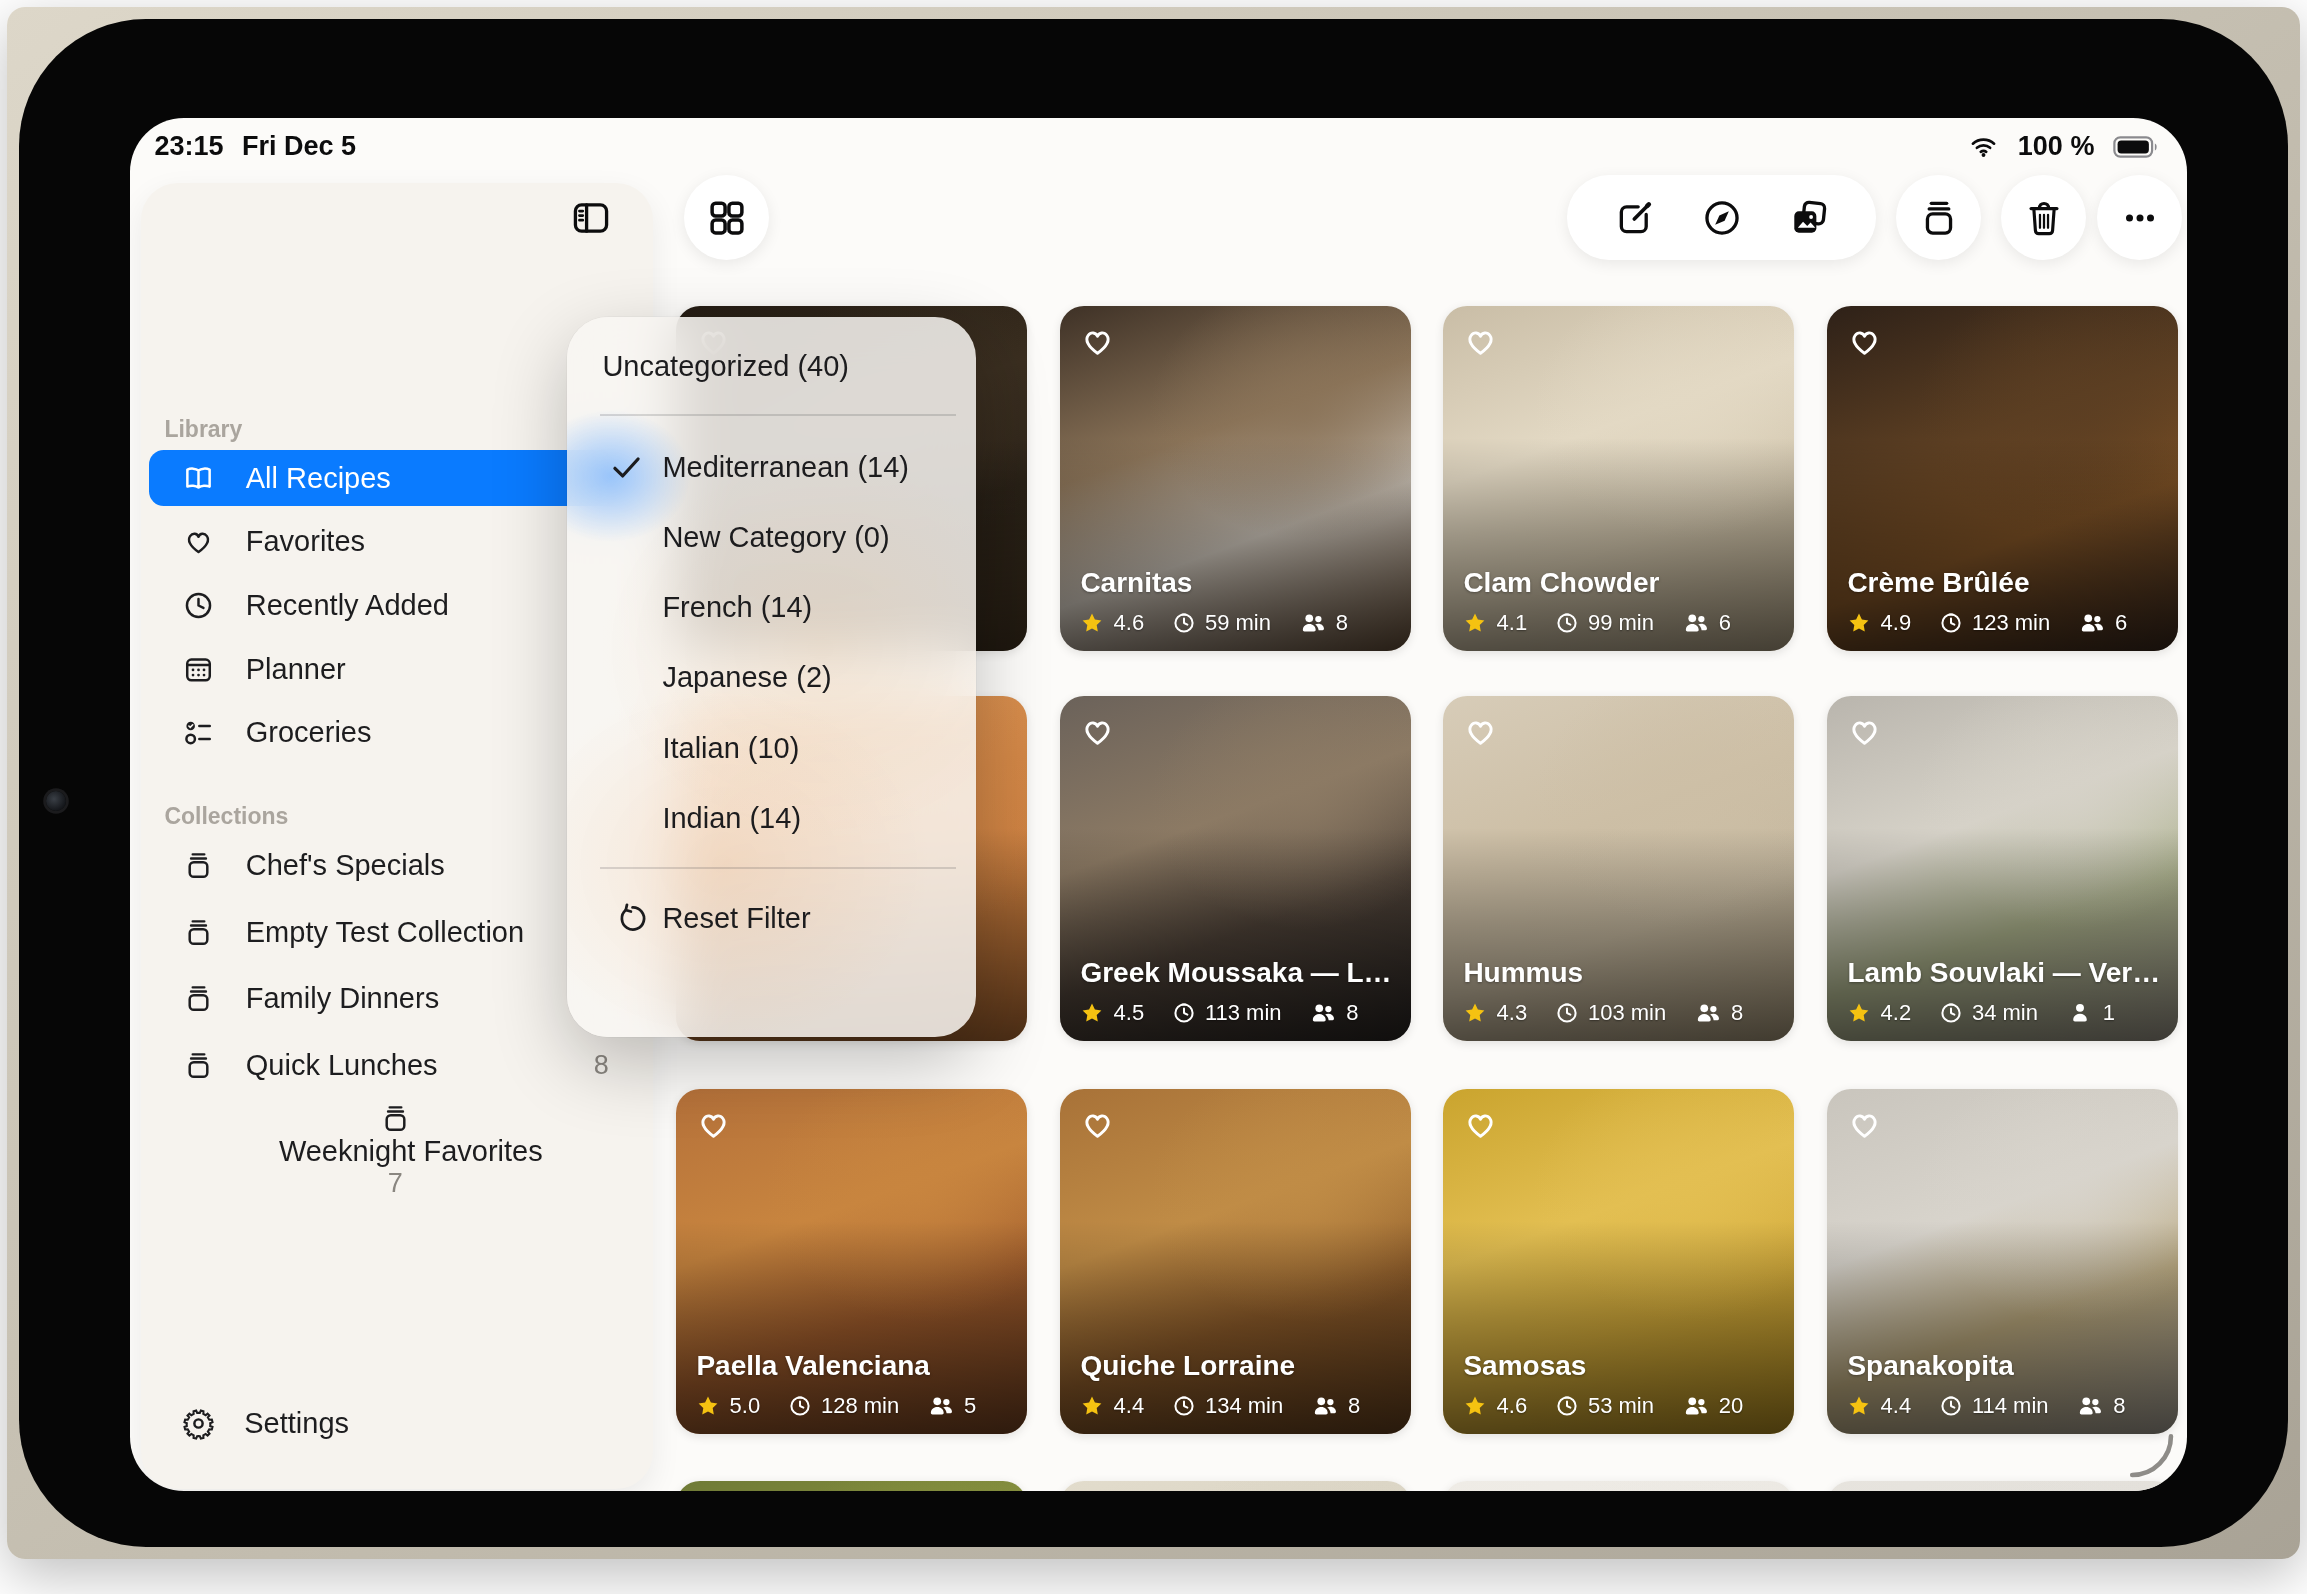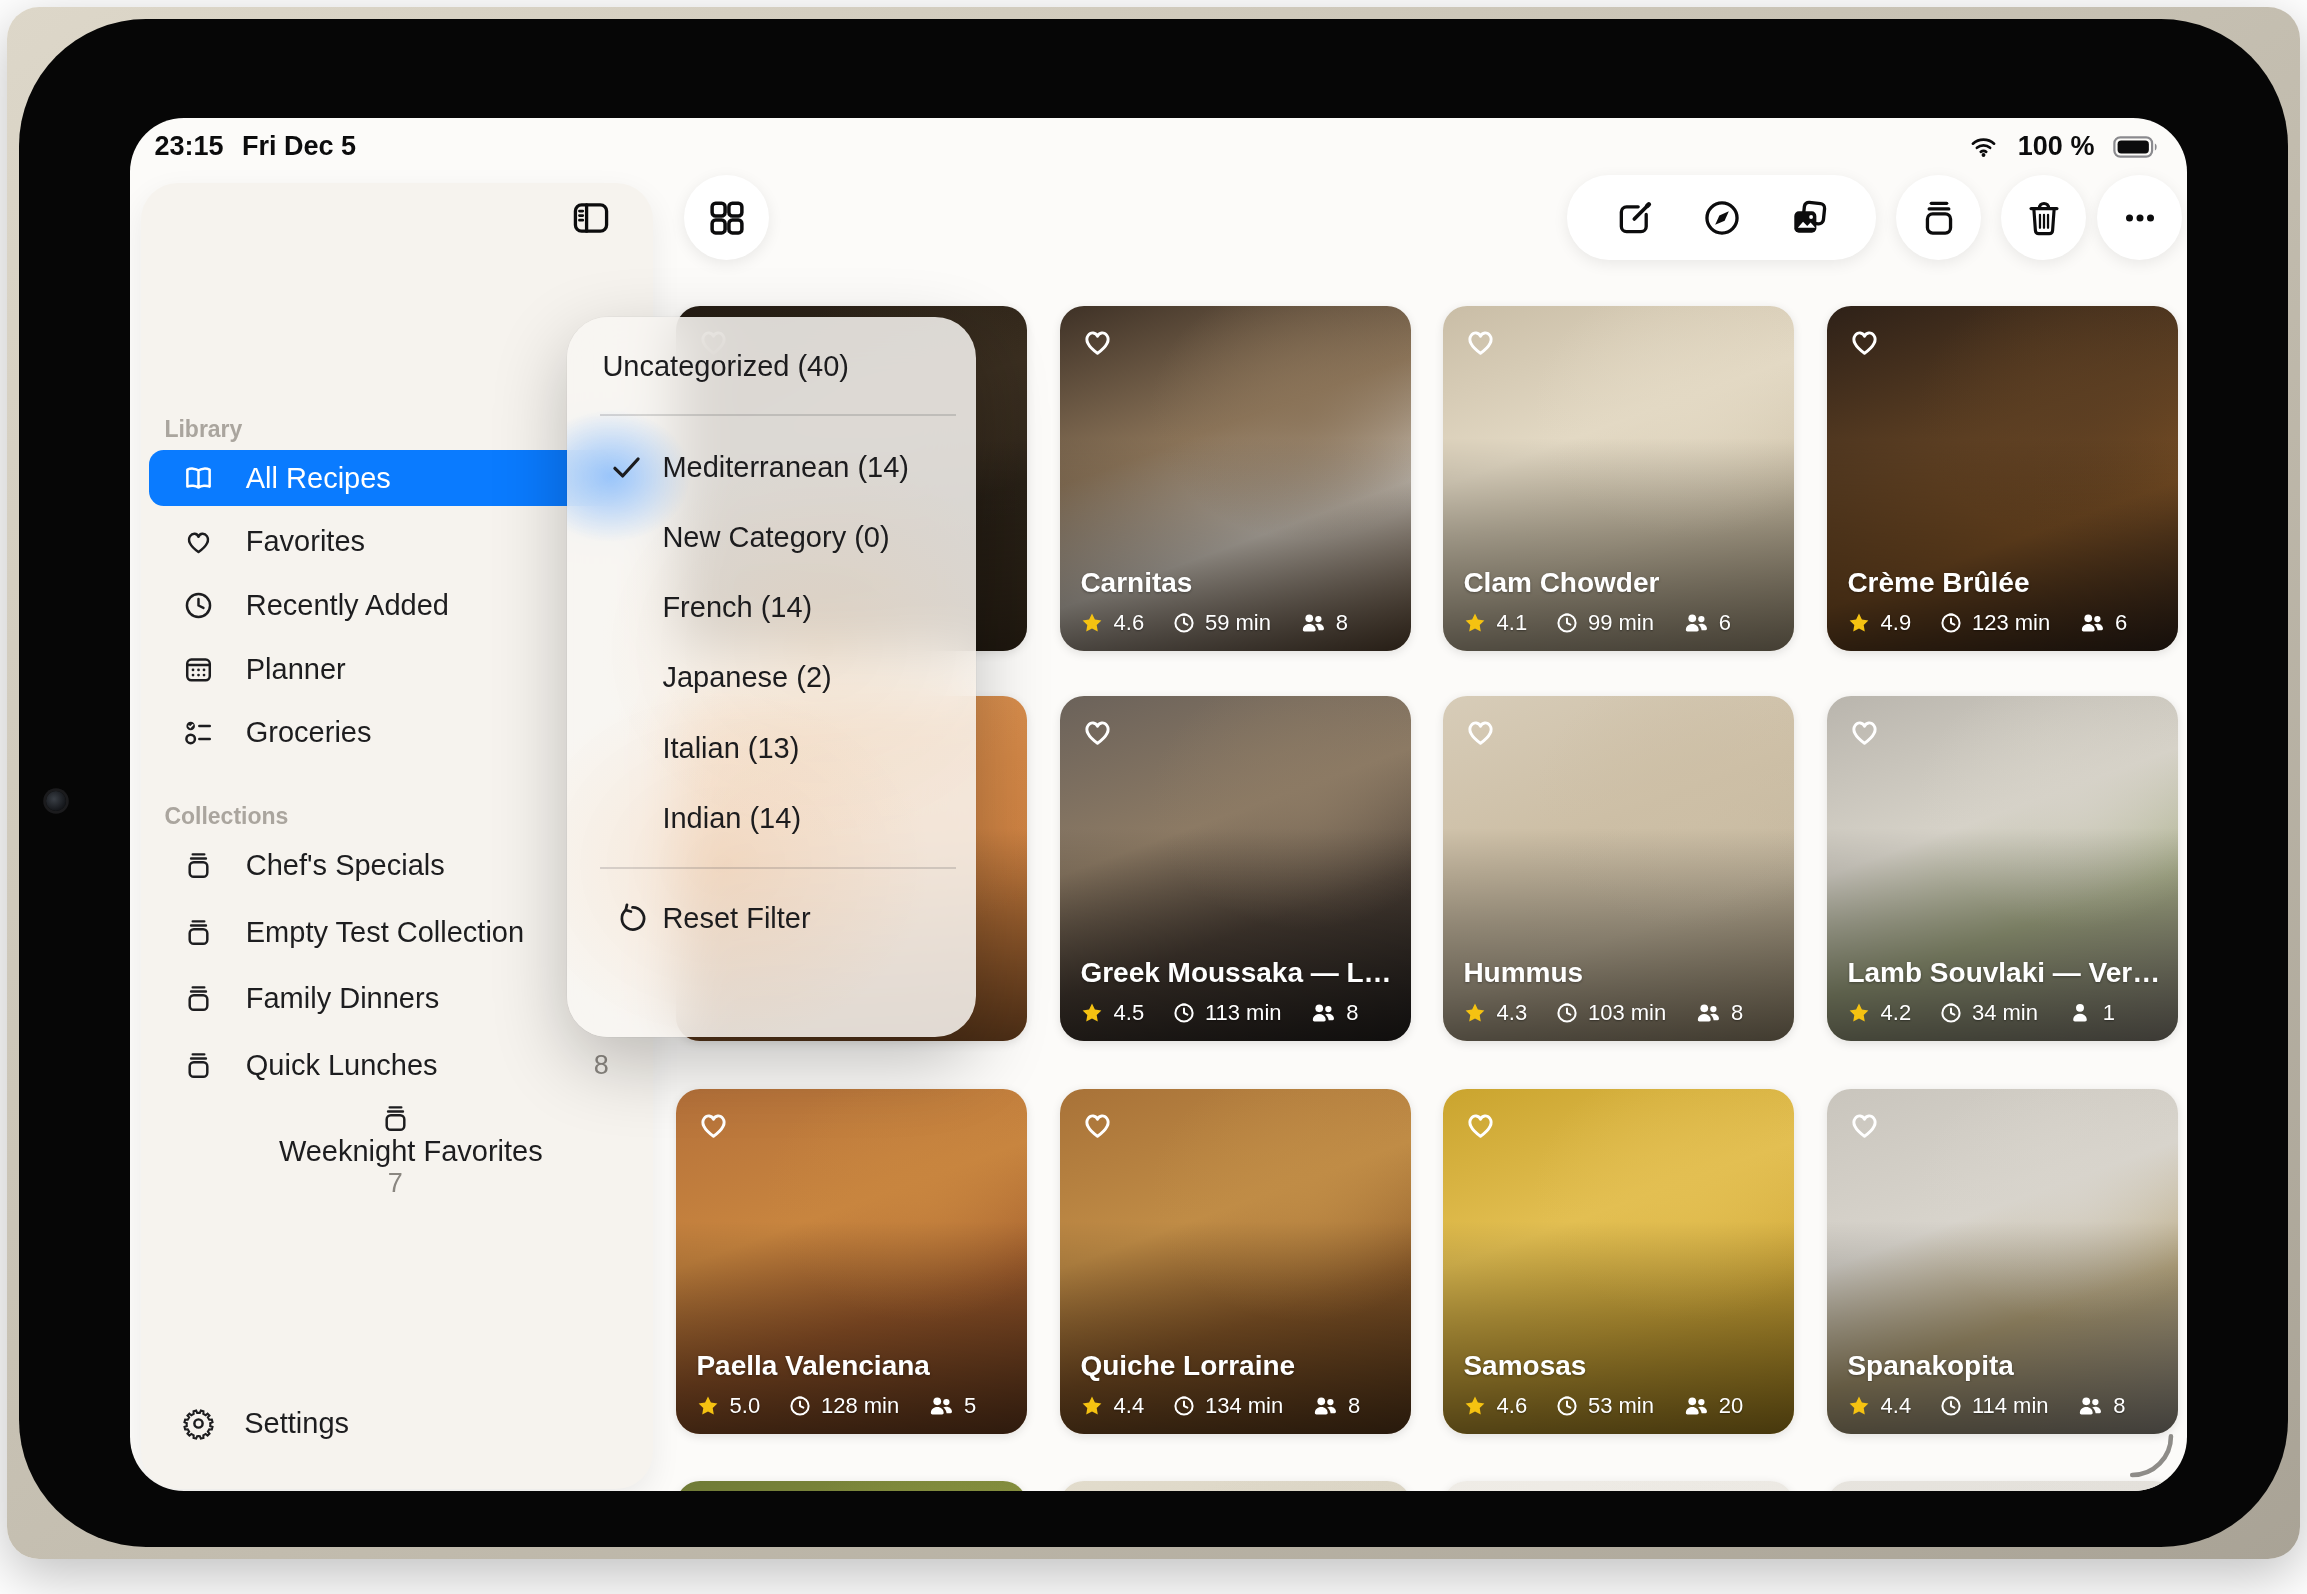--- a/index.html
+++ b/index.html
@@ -1,19 +1,19 @@
 <!DOCTYPE html>
 <html style="font-size:14.8px"><head>
 <meta charset="utf-8">
 <style>
   html,body{margin:0;padding:0;background:#ffffff;width:2307px;height:1595px;
     font-family:"Liberation Sans","DejaVu Sans",sans-serif;-webkit-font-smoothing:antialiased;}
   *{box-sizing:border-box;}
   
-  .device{position:absolute;left:7.4px;top:7.4px;width:2293px;height:1552px;border-radius:32px;
+  .device{position:absolute;left:7.4px;top:7.4px;width:2293px;height:1552px;border-radius:18px;
     background:linear-gradient(145deg,#ddd7c9,#c2bcae 55%,#a9a396);box-shadow:0 16.6px 55px rgba(0,0,0,.25);}
   .bezel{position:absolute;left:12px;top:12px;right:12px;bottom:12px;border-radius:127px;background:#060606;}
   .camera{position:absolute;left:39px;top:784px;width:20px;height:20px;border-radius:50%;
     background:radial-gradient(circle at 40% 40%,#3a3f46,#14161a 70%);box-shadow:0 0 0 2.8px #1b1b1d;}
   .screen{position:absolute;left:123px;top:111px;width:2057px;height:1373px;border-radius:54px;
     background:#fcfbf9;overflow:hidden;}
   
   .statusbar{position:absolute;left:0;top:0;width:100%;height:54px;}
   .st-left{position:absolute;left:24px;top:13px;display:flex;gap:18.5px;font-size:27px;font-weight:700;color:#0c0c0d;}
   .st-right{position:absolute;right:28px;top:13px;display:flex;align-items:center;gap:19px;font-size:27px;font-weight:600;color:#0c0c0d;}
@@ -711,21 +711,21 @@
           <div class="mi" style="top: 190px;">
             <span class="txt">New Category (0)</span>
           </div>
           <div class="mi" style="top: 260px;">
             <span class="txt">French (14)</span>
           </div>
           <div class="mi" style="top: 330px;">
             <span class="txt">Japanese (2)</span>
           </div>
           <div class="mi" style="top: 401px;">
-            <span class="txt">Italian (13)</span>
+            <span class="txt">Italian (10)</span>
           </div>
           <div class="mi" style="top: 471px;">
             <span class="txt">Indian (14)</span>
           </div>
         </div>
       <div class="mdiv" style="top:550px;"></div>
       <div class="mi" style="top:571px;">
         <span class="ic">
           <svg width="35" height="35" viewBox="0 0 24 24" fill="none" stroke="#1c1c1e" stroke-width="1.9" stroke-linecap="round">
             <path d="M7.4 6.2 A7.6 7.6 0 1 0 12 4.4"></path>

